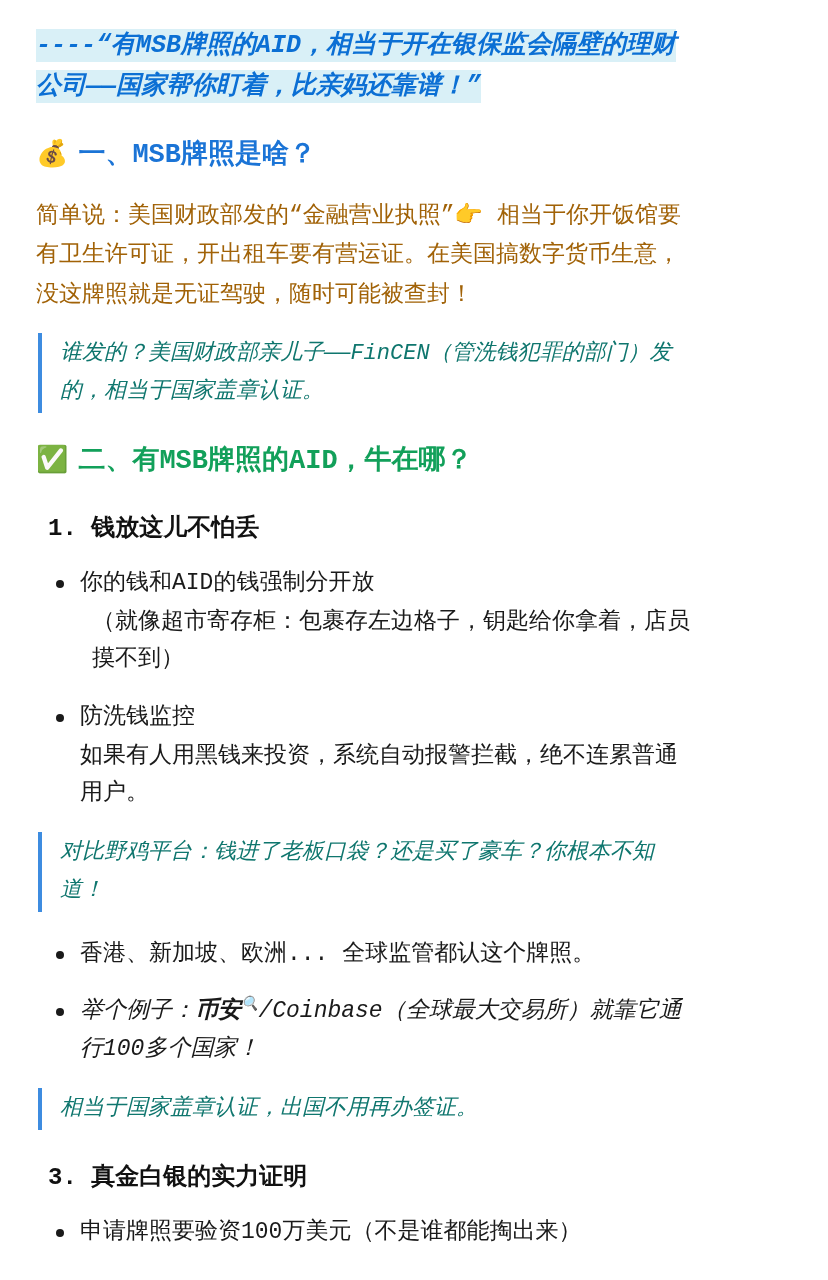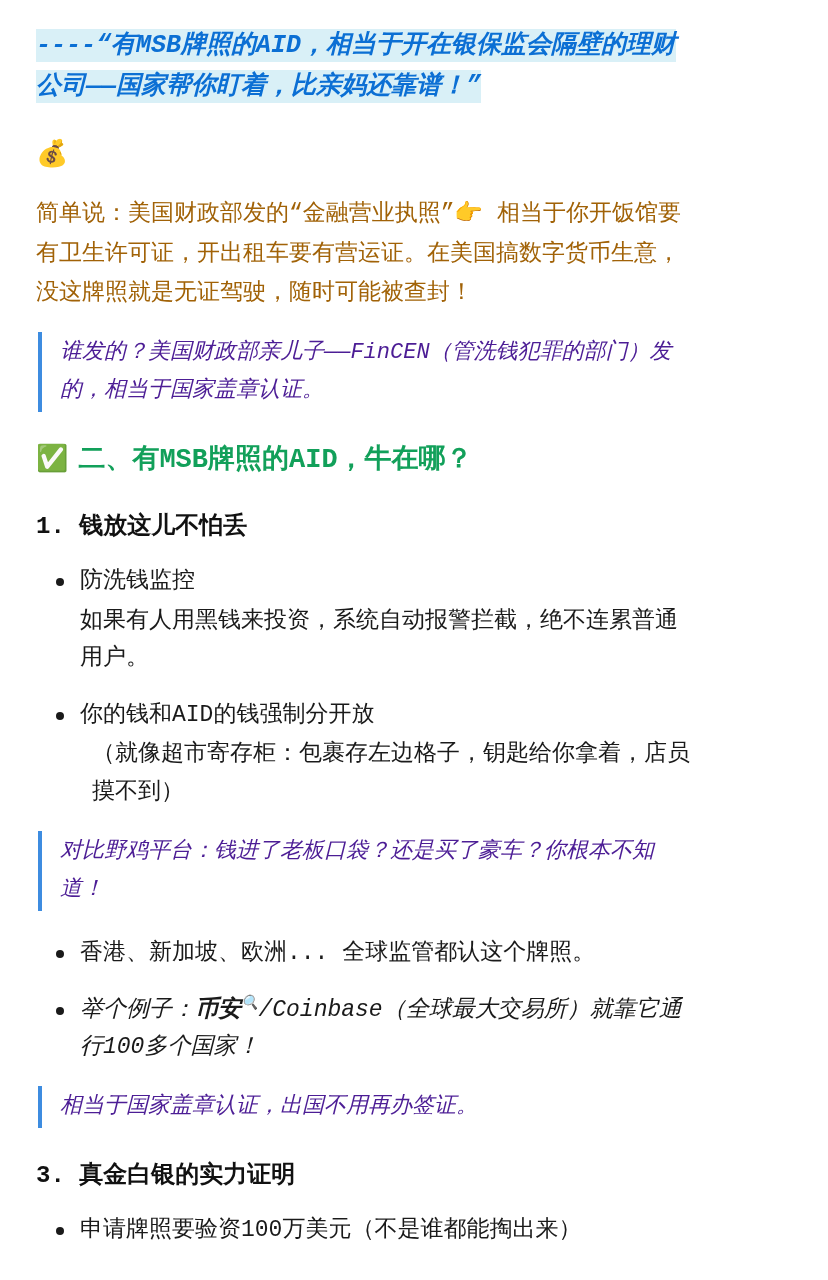--- a/index.html
+++ b/index.html
@@ -54,41 +54,41 @@
     line-height: 1.4;
     flex: none;
   }
   .h2-blue { color: #1b74d6; }
   .h2-green { color: #12a05a; }
 
   .h3 {
     font-size: 24px;
     font-weight: bold;
     color: #111111;
-    margin: 30px 0 18px 0;
+    margin: 30px 0 18px 12px;
     line-height: 1.5;
   }
 
   
   .para {
     font-size: 23px;
     line-height: 1.72;
     color: #a16207;
     margin: 0 0 18px 0;
   }
 
   
   .quote {
     border-left: 4px solid #3d8ce0;
     padding: 2px 0 2px 18px;
     margin: 6px 0 24px 2px;
     font-size: 22px;
     line-height: 1.72;
     font-style: italic;
-    color: #4c1d95;
+    color: #0f766e;
   }
 
   
   ul.bullets {
     list-style: none;
     margin: 0 0 16px 0;
     padding: 0 0 0 14px;
   }
   ul.bullets > li {
     position: relative;
@@ -129,40 +129,41 @@
 </style>
 </head>
 <body>
 
 <div class="page">
 
   <p class="intro"><span class="hl">----“有MSB牌照的AID，相当于开在银保监会隔壁的理财公司——国家帮你盯着，比亲妈还靠谱！”</span></p>
 
   <h2 class="h2 h2-blue">
     <span class="h2-emoji">💰</span>
+    <span>一、MSB牌照是啥？</span>
   </h2>
 
   <p class="para">简单说：美国财政部发的“金融营业执照”👉 相当于你开饭馆要有卫生许可证，开出租车要有营运证。在美国搞数字货币生意，没这牌照就是无证驾驶，随时可能被查封！</p>
 
   <blockquote class="quote">谁发的？美国财政部亲儿子——FinCEN（管洗钱犯罪的部门）发的，相当于国家盖章认证。</blockquote>
 
   <h2 class="h2 h2-green">
     <span class="h2-emoji">✅</span>
     <span>二、有MSB牌照的AID，牛在哪？</span>
   </h2>
 
   <h3 class="h3">1. 钱放这儿不怕丢</h3>
   <ul class="bullets">
     <li>
+      <span>你的钱和AID的钱强制分开放</span>
+      <span class="indent">（就像超市寄存柜：包裹存左边格子，钥匙给你拿着，店员摸不到）</span>
+    </li>
+    <li>
       <span>防洗钱监控</span>
       <span class="sub">如果有人用黑钱来投资，系统自动报警拦截，绝不连累普通用户。</span>
-    </li>
-    <li>
-      <span>你的钱和AID的钱强制分开放</span>
-      <span class="indent">（就像超市寄存柜：包裹存左边格子，钥匙给你拿着，店员摸不到）</span>
     </li>
   </ul>
   <blockquote class="quote">对比野鸡平台：钱进了老板口袋？还是买了豪车？你根本不知道！</blockquote>
 
   <ul class="bullets">
     <li>
       <span>香港、新加坡、欧洲... 全球监管都认这个牌照。</span>
     </li>
     <li class="ital">
       <span>举个例子：</span><span class="bold nowrap">币安</span><span class="badge-q">🔍</span><span>/Coinbase（全球最大交易所）就靠它通行100多个国家！</span>

